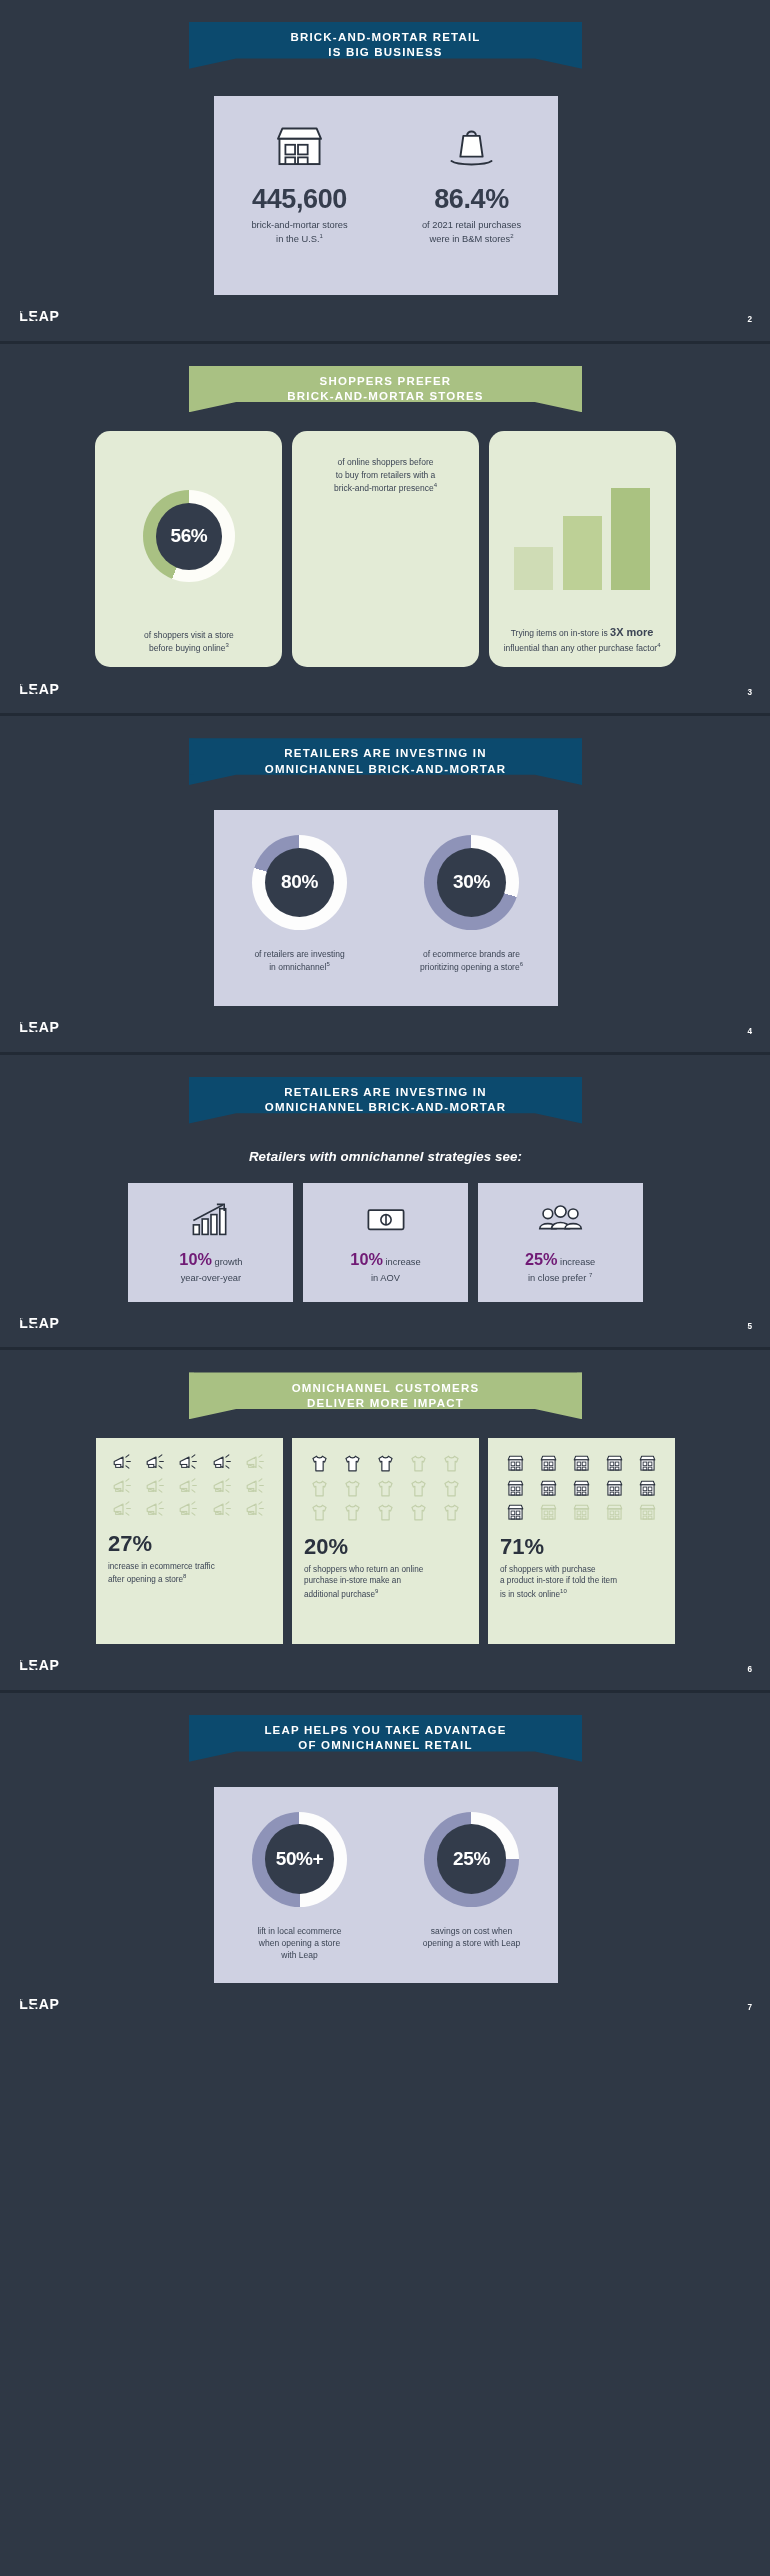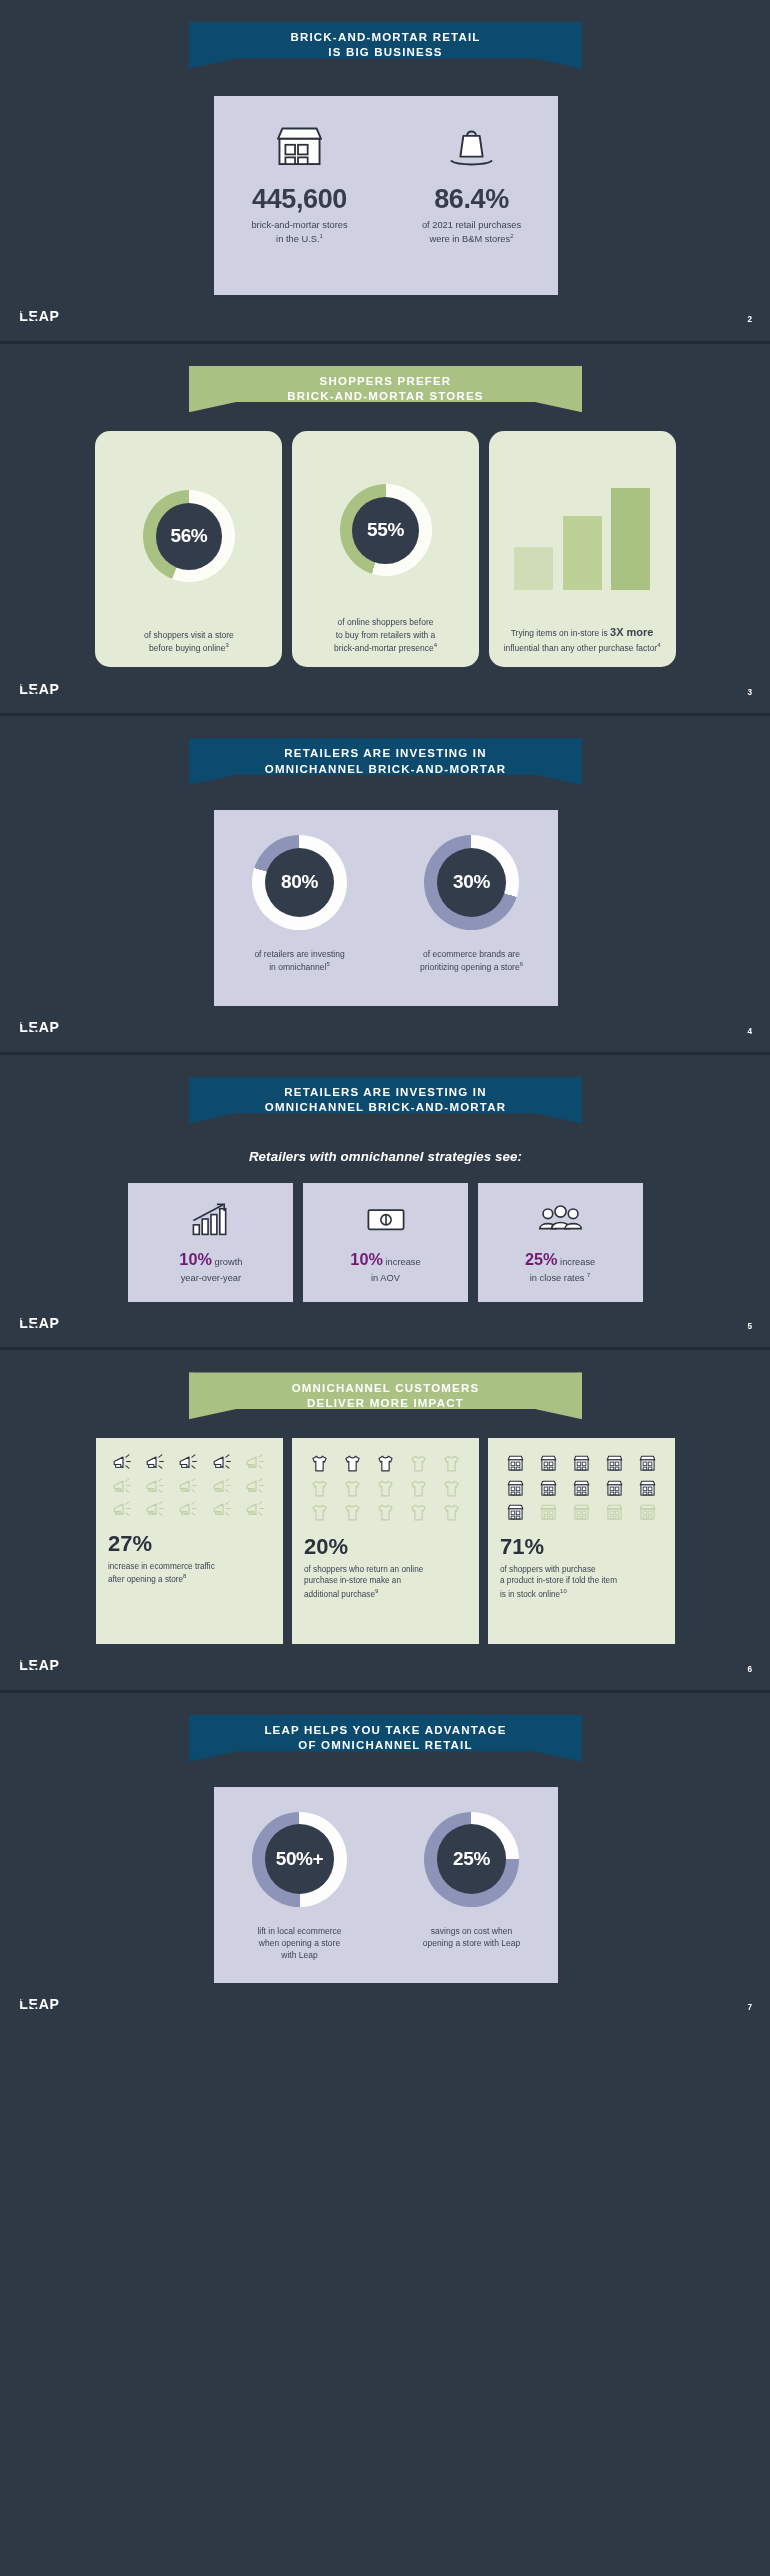--- a/index.html
+++ b/index.html
@@ -245,28 +245,20 @@
         </div>
         <div class="card-caption s2-caption">
           <div>of shoppers visit a store</div>
           <div>
             <span>before buying online</span><sup>3</sup>
           </div>
         </div>
       </div>
 
       <div class="card green s2-card">
-        <div class="donut-holder">
-          <div class="donut">
-            <div class="ring" style="background:conic-gradient(#fdfdf8 0% 55%, #a9c183 55% 100%);"></div>
-            <div class="hole">
-              <span class="val">55%</span>
-            </div>
-          </div>
-        </div>
         <div class="card-caption s2-caption">
           <div>of online shoppers before</div>
           <div>to buy from retailers with a</div>
           <div>
             <span>brick-and-mortar presence</span><sup>4</sup>
           </div>
         </div>
       </div>
 
       <div class="card green s2-card">
@@ -408,21 +400,21 @@
             <circle cx="50" cy="17" r="6.5" fill="#fff" stroke="#2b323e" stroke-width="2.2"></circle>
             <path d="M5 37 C5 28 27 28 27 37 Z" fill="#fff" stroke="#2b323e" stroke-width="2.2"></path>
             <path d="M21 37 C21 26 45 26 45 37 Z" fill="#fff" stroke="#2b323e" stroke-width="2.2"></path>
             <path d="M39 37 C39 28 61 28 61 37 Z" fill="#fff" stroke="#2b323e" stroke-width="2.2"></path>
           </svg>
         </div>
         <div class="s4-line">
           <b>25%</b><span> increase</span>
         </div>
         <div class="s4-line">
-          <span>in close rates </span><sup>7</sup>
+          <span>in close prefer </span><sup>7</sup>
         </div>
       </div>
     </div>
 
     <div class="footer">
       <div class="logo">
         <svg width="42" height="16.3" viewBox="0 0 56 22">
             <text x="0" y="17" font-family="Liberation Sans, sans-serif" font-size="19" letter-spacing="1" fill="#fff">LEAP</text>
             <path d="M2 5 L22 17" stroke="#2f3845" stroke-width="2.4"></path>
           </svg>

